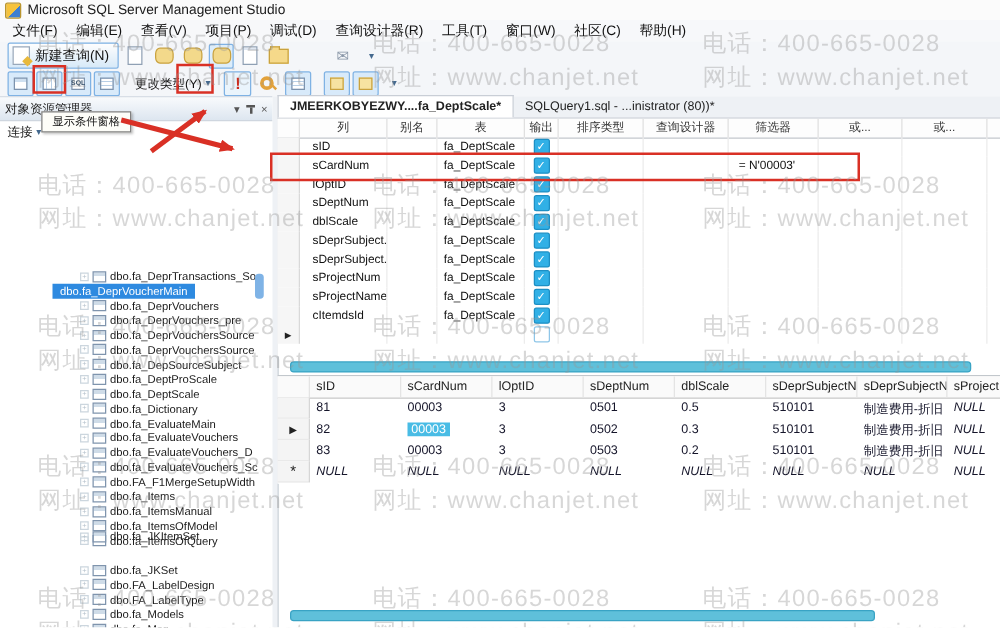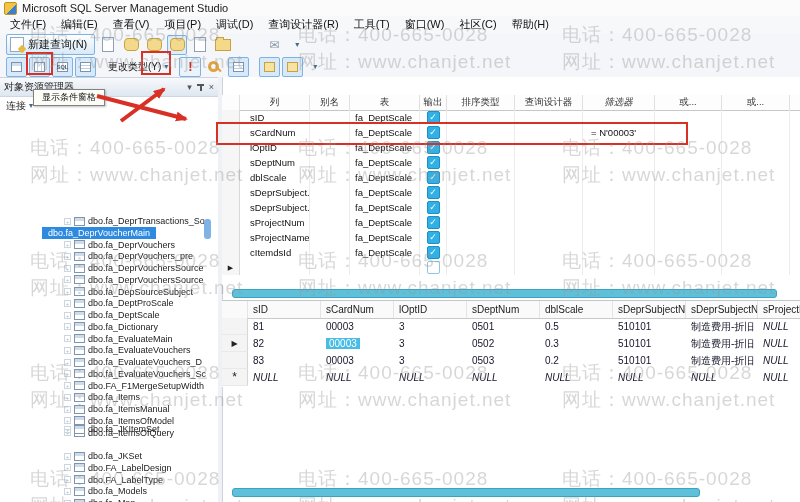--- a/index.html
+++ b/index.html
@@ -316,31 +316,35 @@
           <div class="titem-icon"></div>
           <div class="tlabel">dbo.fa_Msg</div>
         </div>
       </div>
     <div class="tree-thumb"></div>
   </div>
   <div class="splitter"></div>
 
   <div class="tooltip">显示条件窗格</div>
 
+  <div class="tabs">
+    <div class="tab active">JMEERKOBYEZWY....fa_DeptScale*</div>
+    <div class="tab">SQLQuery1.sql - ...inistrator (80))*</div>
+  </div>
 
   <div class="criteria">
     <div class="c-head" id="c-head">
         <div class="c-hcell" style="width: 18px;"></div>
         <div class="c-hcell" style="width: 70px;">列</div>
         <div class="c-hcell" style="width: 40px;">别名</div>
         <div class="c-hcell" style="width: 70px;">表</div>
         <div class="c-hcell" style="width: 27px;">输出</div>
         <div class="c-hcell" style="width: 68px;">排序类型</div>
         <div class="c-hcell" style="width: 68px;">查询设计器</div>
-        <div class="c-hcell" style="width: 72px; font-style: italic;">筛选器</div>
+        <div class="c-hcell" style="width: 72px;">筛选器</div>
         <div class="c-hcell" style="width: 67px;">或...</div>
         <div class="c-hcell" style="width: 68px;">或...</div>
         <div class="c-hcell" style="width: 90px;">或...</div>
       </div>
     <div id="c-body">
         <div class="c-row" style="top: 15px;">
           <div class="c-cell c-rowhdr" style="width: 18px;"></div>
           <div class="c-cell c-col" style="width: 70px;">sID</div>
           <div class="c-cell " style="width: 40px;"></div>
           <div class="c-cell c-table" style="width: 70px;">fa_DeptScale</div>

